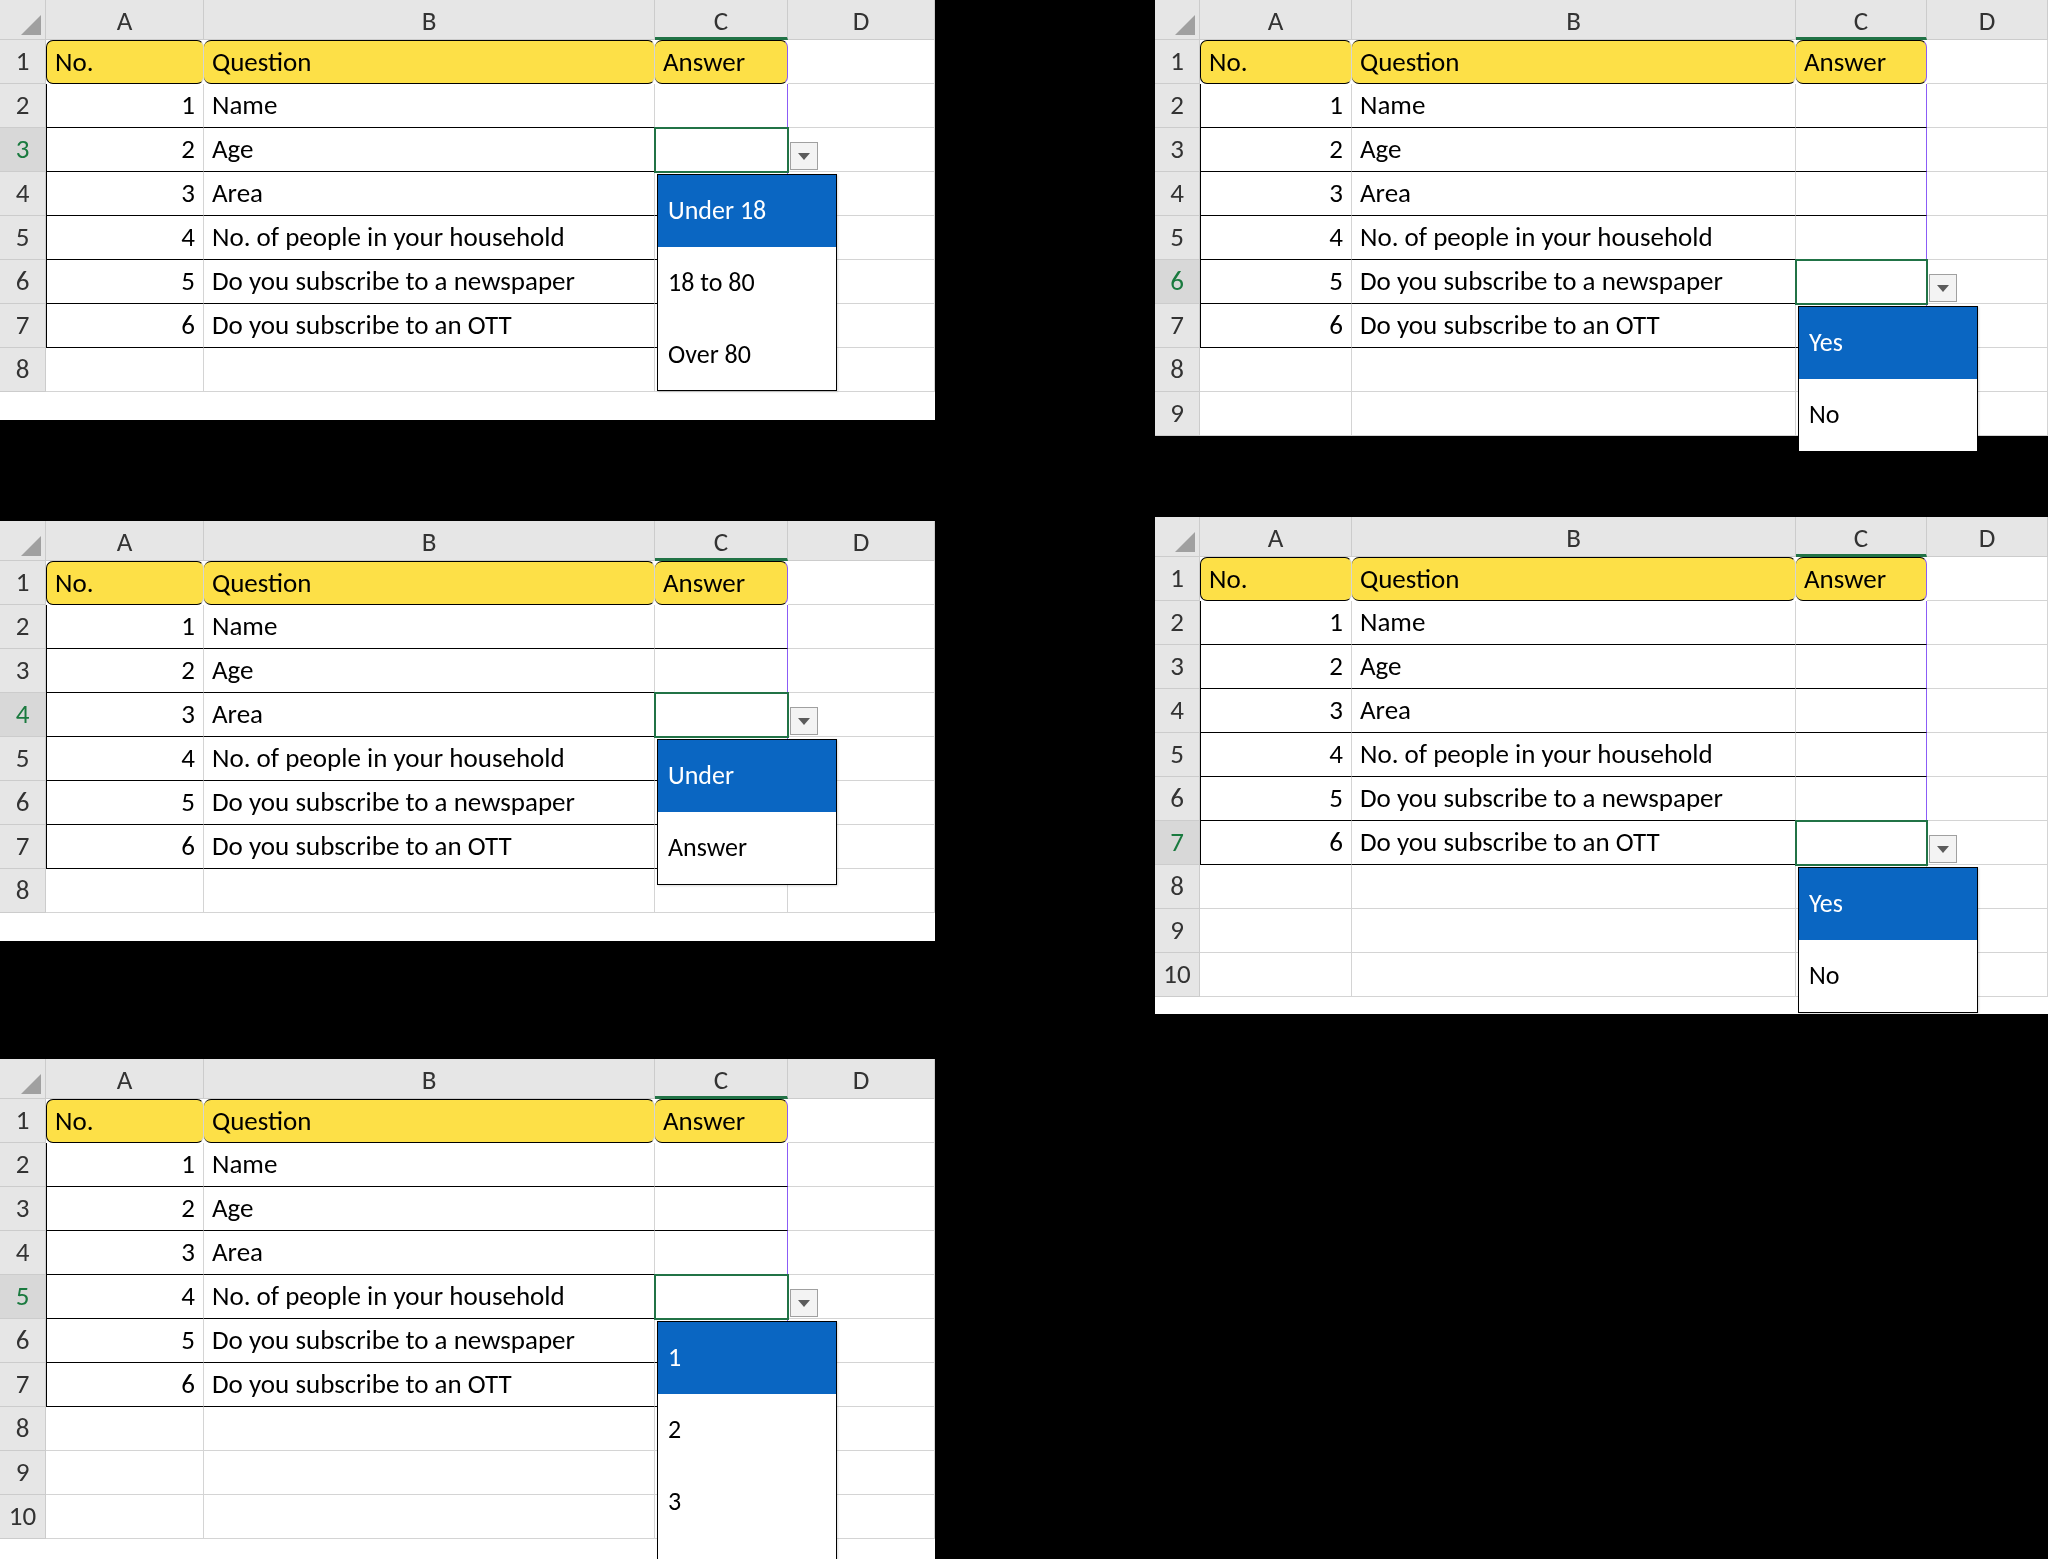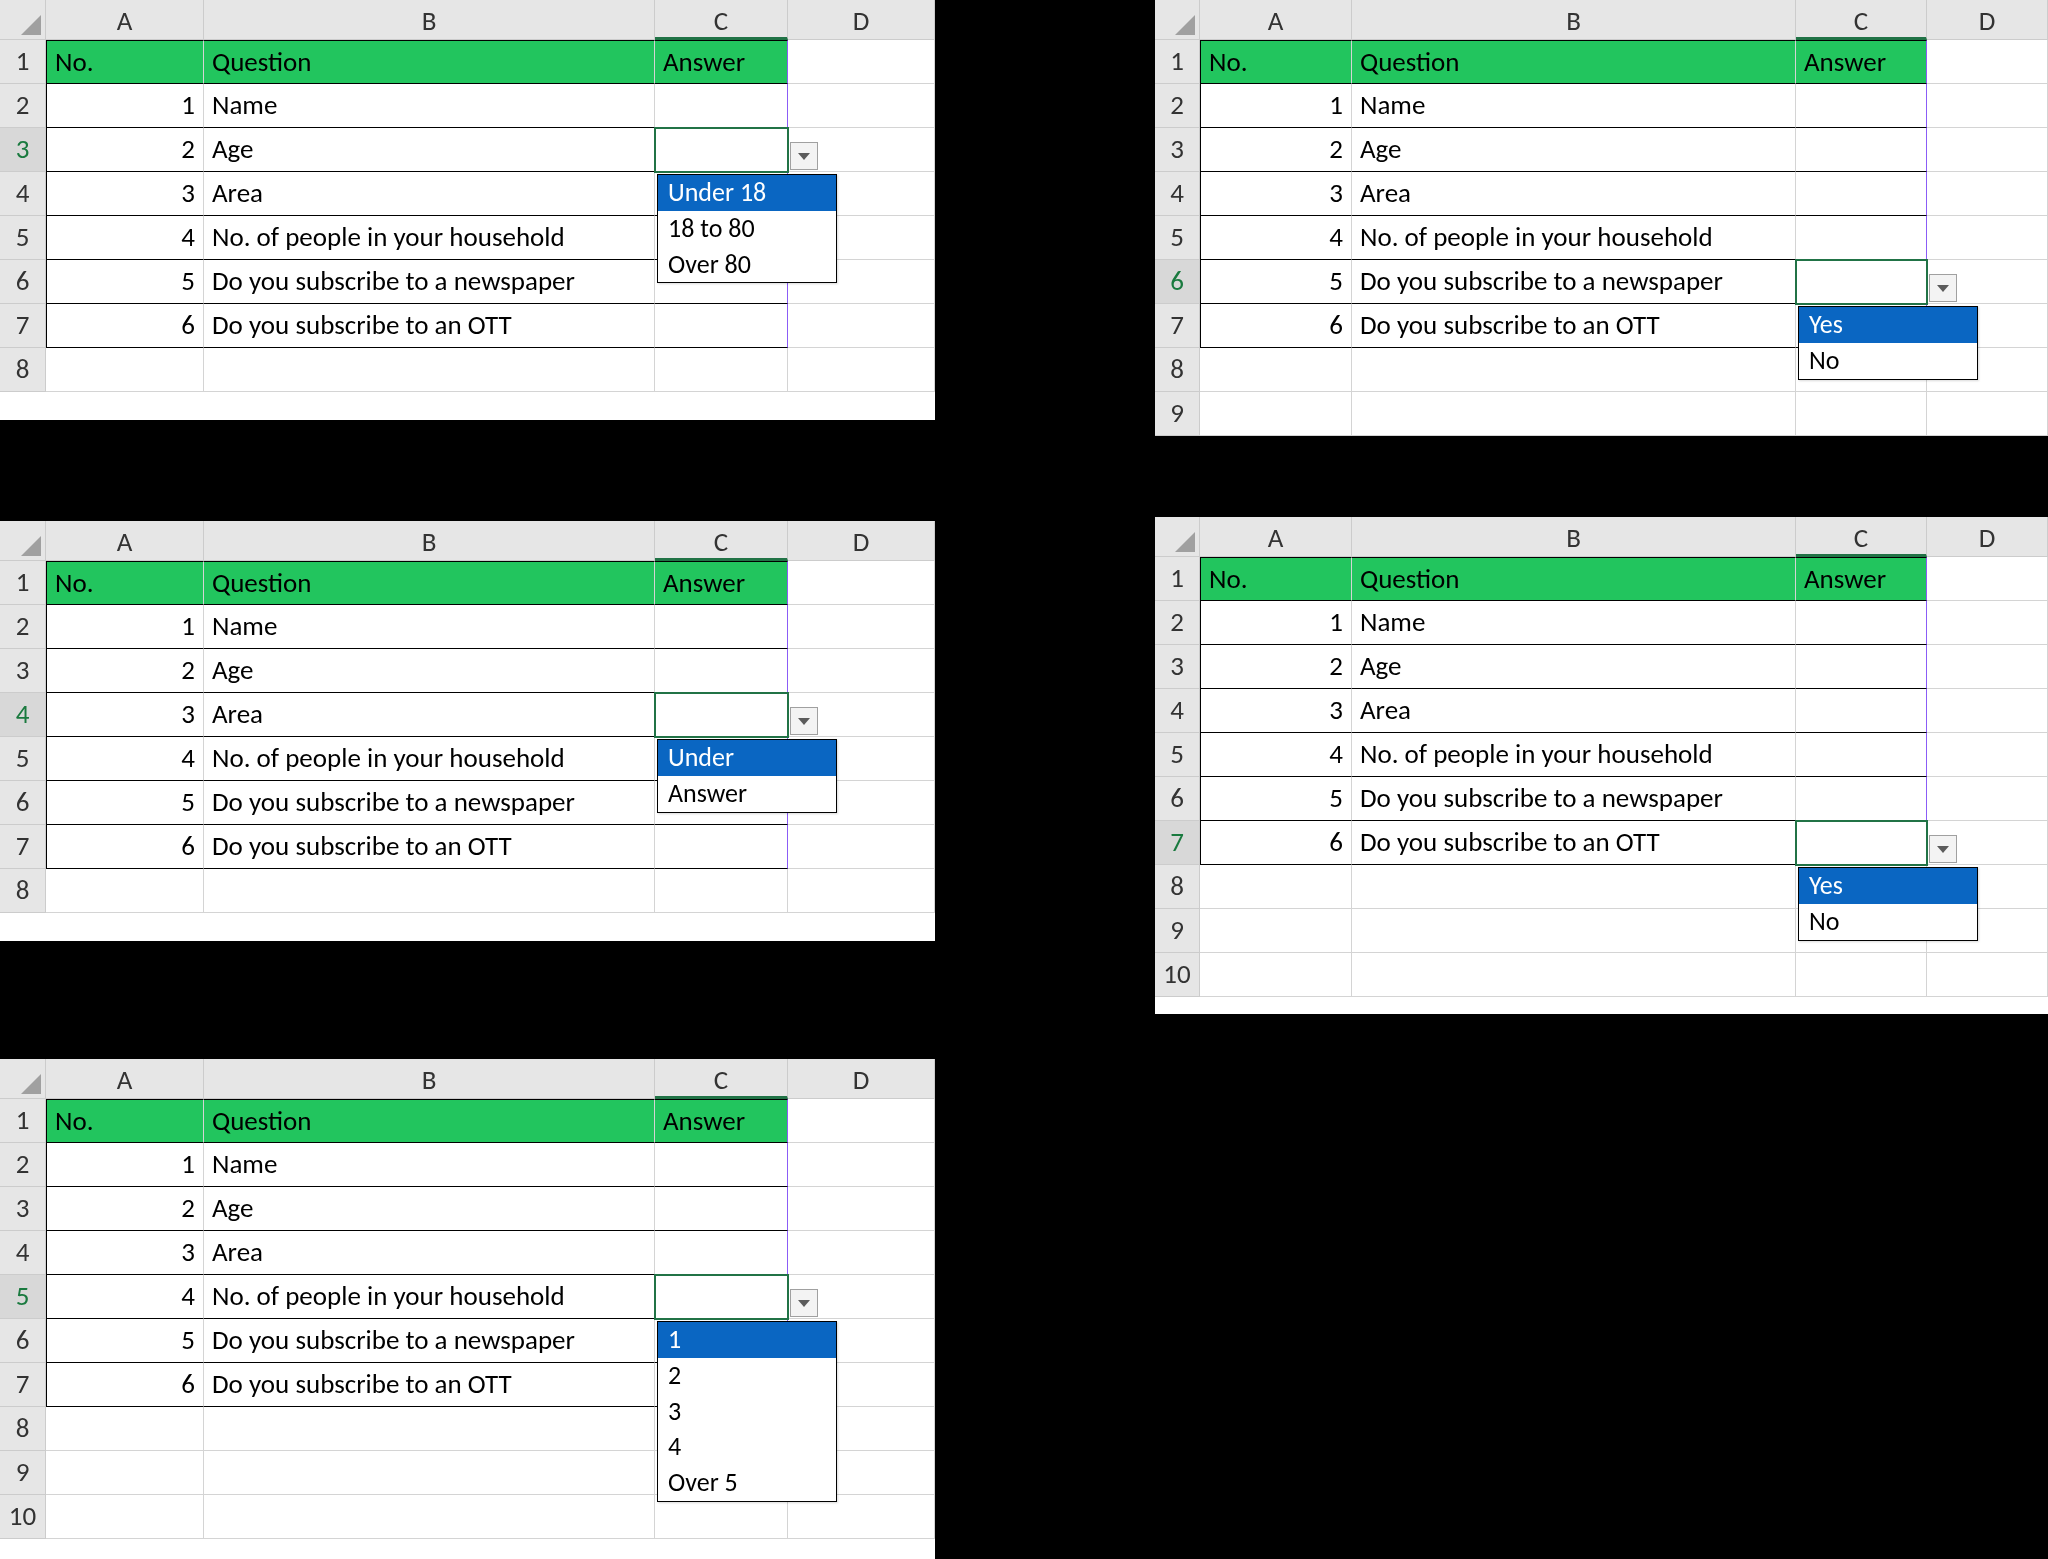--- a/index.html
+++ b/index.html
@@ -75,21 +75,21 @@
     line-height: 1.3;
     white-space: nowrap;
     overflow: hidden;
     background: #fff;
     position: relative;
   }
   .box-t  { border-top:    1px solid #000; }
   .box-l  { border-left:   1px solid #000; }
   .box-r  { border-right:  1px solid #8b5cf6; }
   .box-b  { border-bottom: 1px solid #000; }
-  .hdr-fill { background: #22c55e; }
+  .hdr-fill { background: #fde047; border-radius: 7px; }
   .num { text-align: right; }
   .sel-cell {
     outline: 2px solid #217346;
     outline-offset: -1px;
     z-index: 2;
   }
   .dd-btn {
     position: absolute;
     width: 28px;
     height: 28px;
@@ -109,21 +109,21 @@
   }
   .dd-list {
     position: absolute;
     background: #fff;
     border: 1px solid #000;
     z-index: 10;
     min-width: 180px;
     box-shadow: 1px 1px 2px rgba(0,0,0,.15);
   }
   .dd-item {
-    padding: 1px 10px;
+    padding: 19px 10px;
     font-size: 26px;
     line-height: 1.3;
     white-space: nowrap;
   }
   .dd-item.hl {
     background: #0a66c2;
     color: #fff;
   }
 </style>
 </head>

